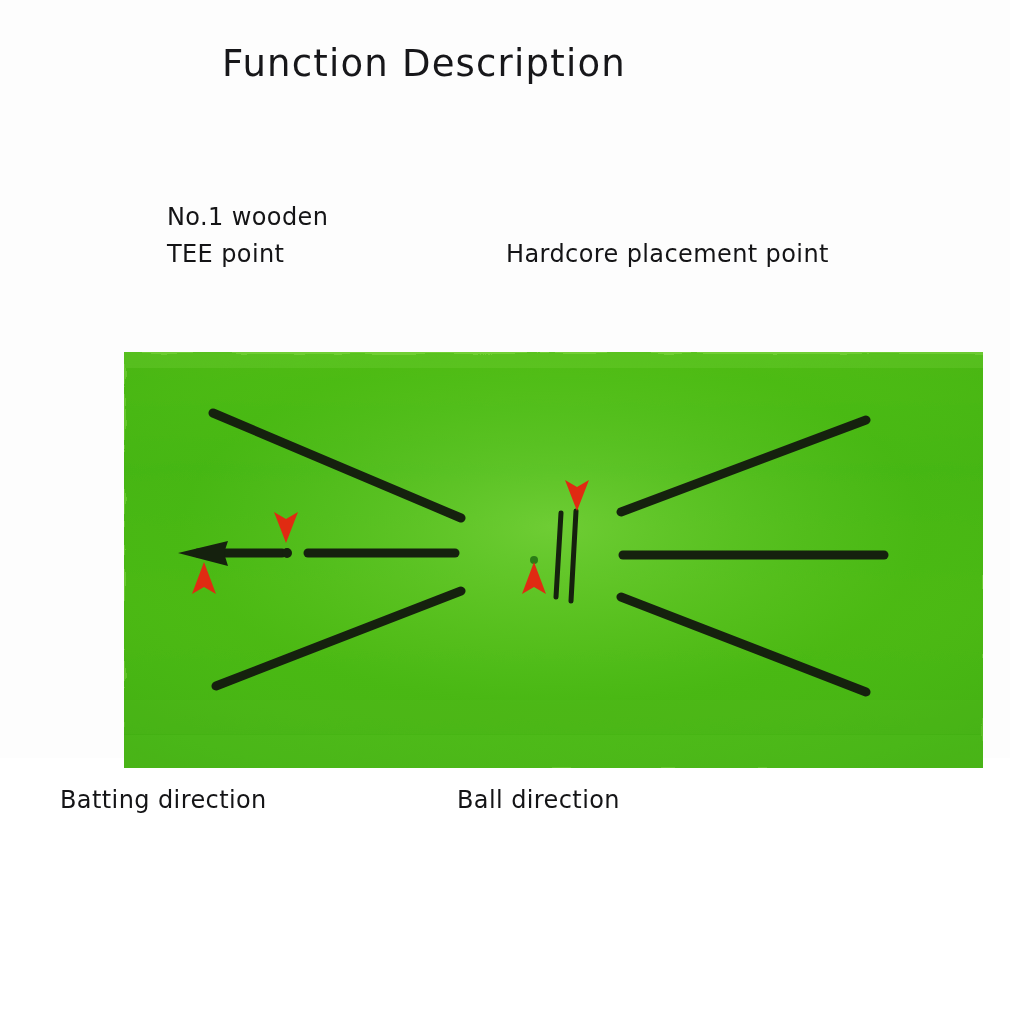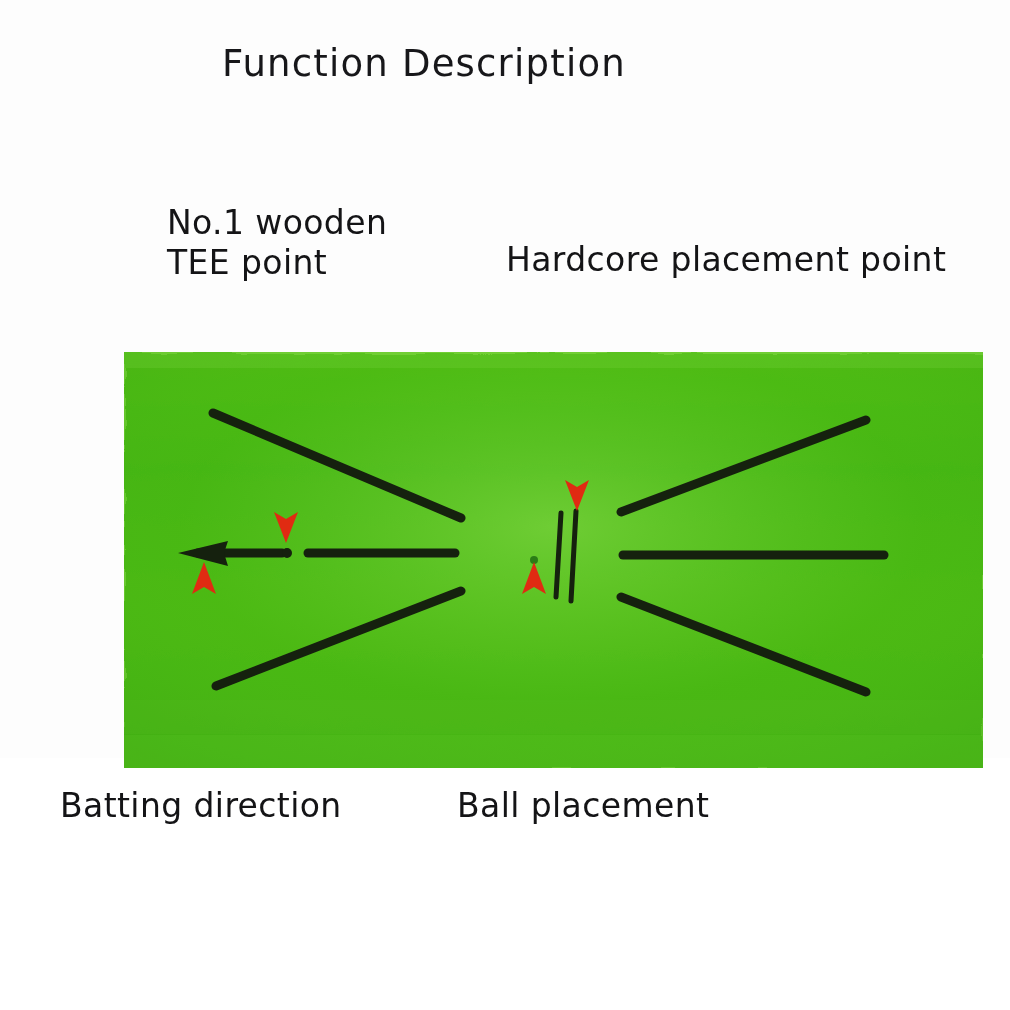--- a/index.html
+++ b/index.html
@@ -27,29 +27,29 @@
     font-family: "DejaVu Sans", sans-serif;
     font-size: 37px;
     font-weight: 500;
     letter-spacing: 1.2px;
     color: #17171a;
     white-space: nowrap;
   }
   .callout {
     position: absolute;
     font-family: "DejaVu Sans", sans-serif;
-    font-size: 33px;
+    font-size: 24px;
     font-weight: 500;
     letter-spacing: 0.4px;
     color: #141416;
     white-space: nowrap;
     line-height: 1.22;
   }
   #label-tee        { left: 167px; top: 203px; }
-  #label-tee .l2    { display: block; margin-top: 0; }
+  #label-tee .l2    { display: block; margin-top: 8px; }
   #label-hardcore   { left: 506px; top: 240px; }
   #label-batting    { left: 60px;  top: 786px; }
   #label-ball       { left: 457px; top: 786px; }
 
   #mat-layer, #anno-layer {
     position: absolute;
     left: 0;
     top: 0;
     width: 1010px;
     height: 1010px;
@@ -166,15 +166,15 @@
 
   <div class="callout" id="label-tee">
     <span class="l1">No.1 wooden</span>
     <span class="l2">TEE point</span>
   </div>
 
   <div class="callout" id="label-batting">Batting direction</div>
 
   <div class="callout" id="label-hardcore">Hardcore placement point</div>
 
-  <div class="callout" id="label-ball">Ball placement</div>
+  <div class="callout" id="label-ball">Ball direction</div>
 
 </div>
 
 </body></html>

